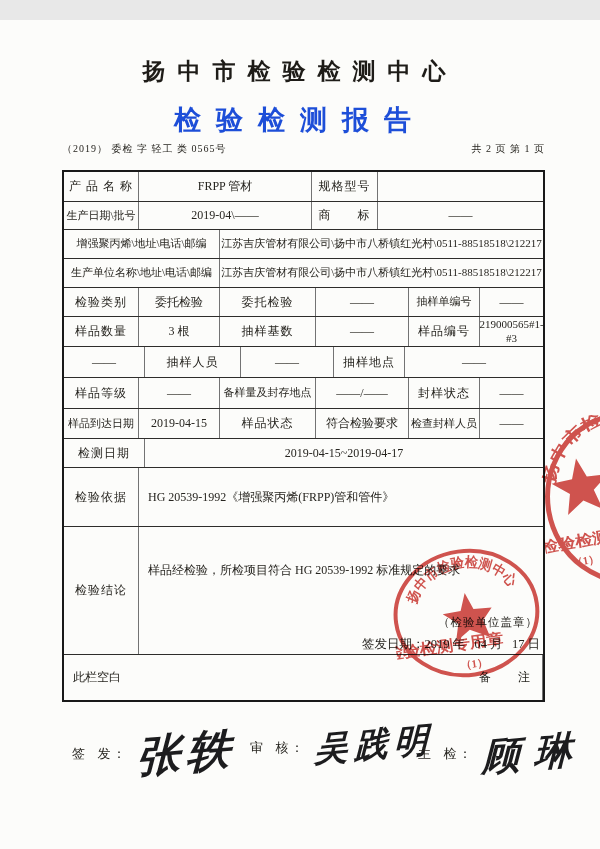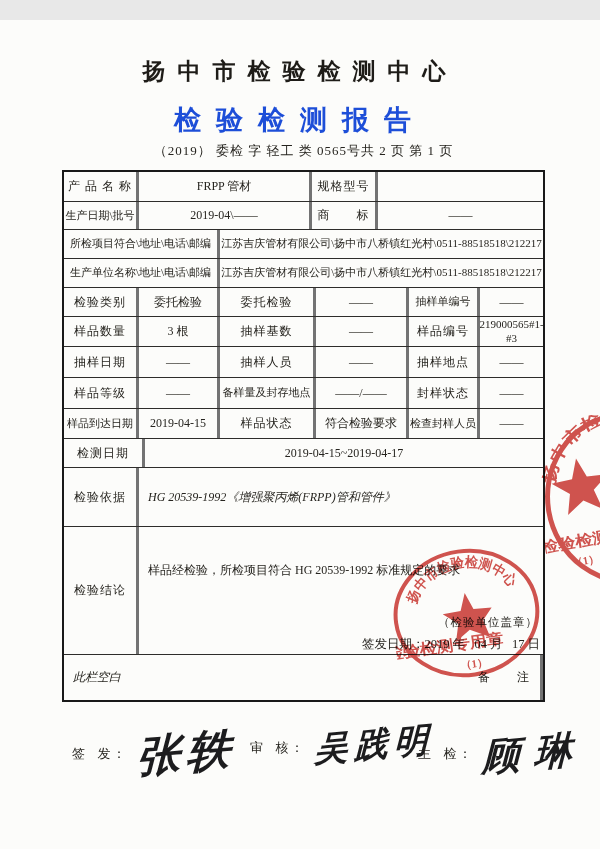--- a/index.html
+++ b/index.html
@@ -3,30 +3,30 @@
 <meta charset="utf-8">
 <style>
   html,body{margin:0;padding:0;background:#e8e8e8;}
   .page{position:relative;width:600px;height:849px;background:#fcfcfa;overflow:hidden;
         font-family:"Liberation Serif","DejaVu Serif",serif;color:#26241f;margin-top:20px;}
   .org-title{position:absolute;top:36px;left:0;width:600px;text-align:center;
         font-size:23px;font-weight:bold;letter-spacing:12px;color:#1e1c18;}
   .doc-title{position:absolute;top:82px;left:0;width:600px;text-align:center;
         font-size:27px;font-weight:bold;letter-spacing:15px;color:#1d4ed8;}
   .refline{position:absolute;top:122px;left:62px;width:483px;display:flex;
-        justify-content:center;font-size:13px;letter-spacing:1px;}
+        justify-content:space-between;font-size:10px;letter-spacing:1px;}
   .tbl{position:absolute;left:62px;top:150px;width:483px;border:2px solid #191919;
         box-sizing:border-box;background:transparent;}
   .row{display:flex;border-bottom:1px solid #2e2d2b;box-sizing:border-box;}
   .row:last-child{border-bottom:none;}
-  .c{border-right:3px solid #737373;box-sizing:border-box;display:flex;
+  .c{border-right:1px solid #737373;box-sizing:border-box;display:flex;
         align-items:center;justify-content:center;text-align:center;
         font-size:12px;white-space:pre-wrap;overflow:hidden;line-height:1.25;}
   .lc{border-right:none;flex:1;}
-  .left{justify-content:flex-start;text-align:left;padding-left:9px;padding-right:0;font-style:italic;}
+  .left{justify-content:flex-start;text-align:left;padding-left:9px;padding-right:0;}
   .lab{letter-spacing:1px;}
   .small{font-size:11px;letter-spacing:0;}
   .r1{height:30px}.r2{height:28px}.r3{height:29px}.r4{height:29px}.r5{height:29px}
   .r6{height:30px}.r7{height:31px}.r8{height:31px}.r9{height:30px}.r10{height:29px}
   .r11{height:59px}.r12{height:128px;position:relative}.r13{height:45px}
   .concl-wrap{position:relative;}
   .concl-text{position:absolute;left:9px;top:36px;font-size:12px;white-space:pre;}
   .seal-hint{position:absolute;right:5px;top:88px;font-size:11.5px;letter-spacing:1px;}
   .issue-line{position:absolute;right:3px;top:110px;font-size:12.5px;white-space:pre;}
   .sigrow{position:absolute;left:0;top:690px;width:600px;height:80px;}
@@ -64,21 +64,21 @@
     </div>
 
     <div class="row r2">
       <div class="c small" style="width:75px">生产日期\批号</div>
       <div class="c" style="width:173px">2019-04\——</div>
       <div class="c lab" style="width:66px">商　　标</div>
       <div class="c lc">——</div>
     </div>
 
     <div class="row r3">
-      <div class="c small" style="width:156px">所检项目符合\地址\电话\邮编</div>
+      <div class="c small" style="width:156px">增强聚丙烯\地址\电话\邮编</div>
       <div class="c lc small">江苏吉庆管材有限公司\扬中市八桥镇红光村\0511-88518518\212217</div>
     </div>
 
     <div class="row r4">
       <div class="c small" style="width:156px">生产单位名称\地址\电话\邮编</div>
       <div class="c lc small">江苏吉庆管材有限公司\扬中市八桥镇红光村\0511-88518518\212217</div>
     </div>
 
     <div class="row r5">
       <div class="c lab" style="width:75px">检验类别</div>
@@ -92,21 +92,20 @@
     <div class="row r6">
       <div class="c lab" style="width:75px">样品数量</div>
       <div class="c" style="width:81px">3 根</div>
       <div class="c lab" style="width:96px">抽样基数</div>
       <div class="c" style="width:93px">——</div>
       <div class="c lab" style="width:71px">样品编号</div>
       <div class="c lc" style="font-size:11px">219000565#1-#3</div>
     </div>
 
     <div class="row r7">
-      <div class="c lab" style="width:75px">抽样日期</div>
       <div class="c" style="width:81px">——</div>
       <div class="c lab" style="width:96px">抽样人员</div>
       <div class="c" style="width:93px">——</div>
       <div class="c lab" style="width:71px">抽样地点</div>
       <div class="c lc">——</div>
     </div>
 
     <div class="row r8">
       <div class="c lab" style="width:75px">样品等级</div>
       <div class="c" style="width:81px">——</div>

